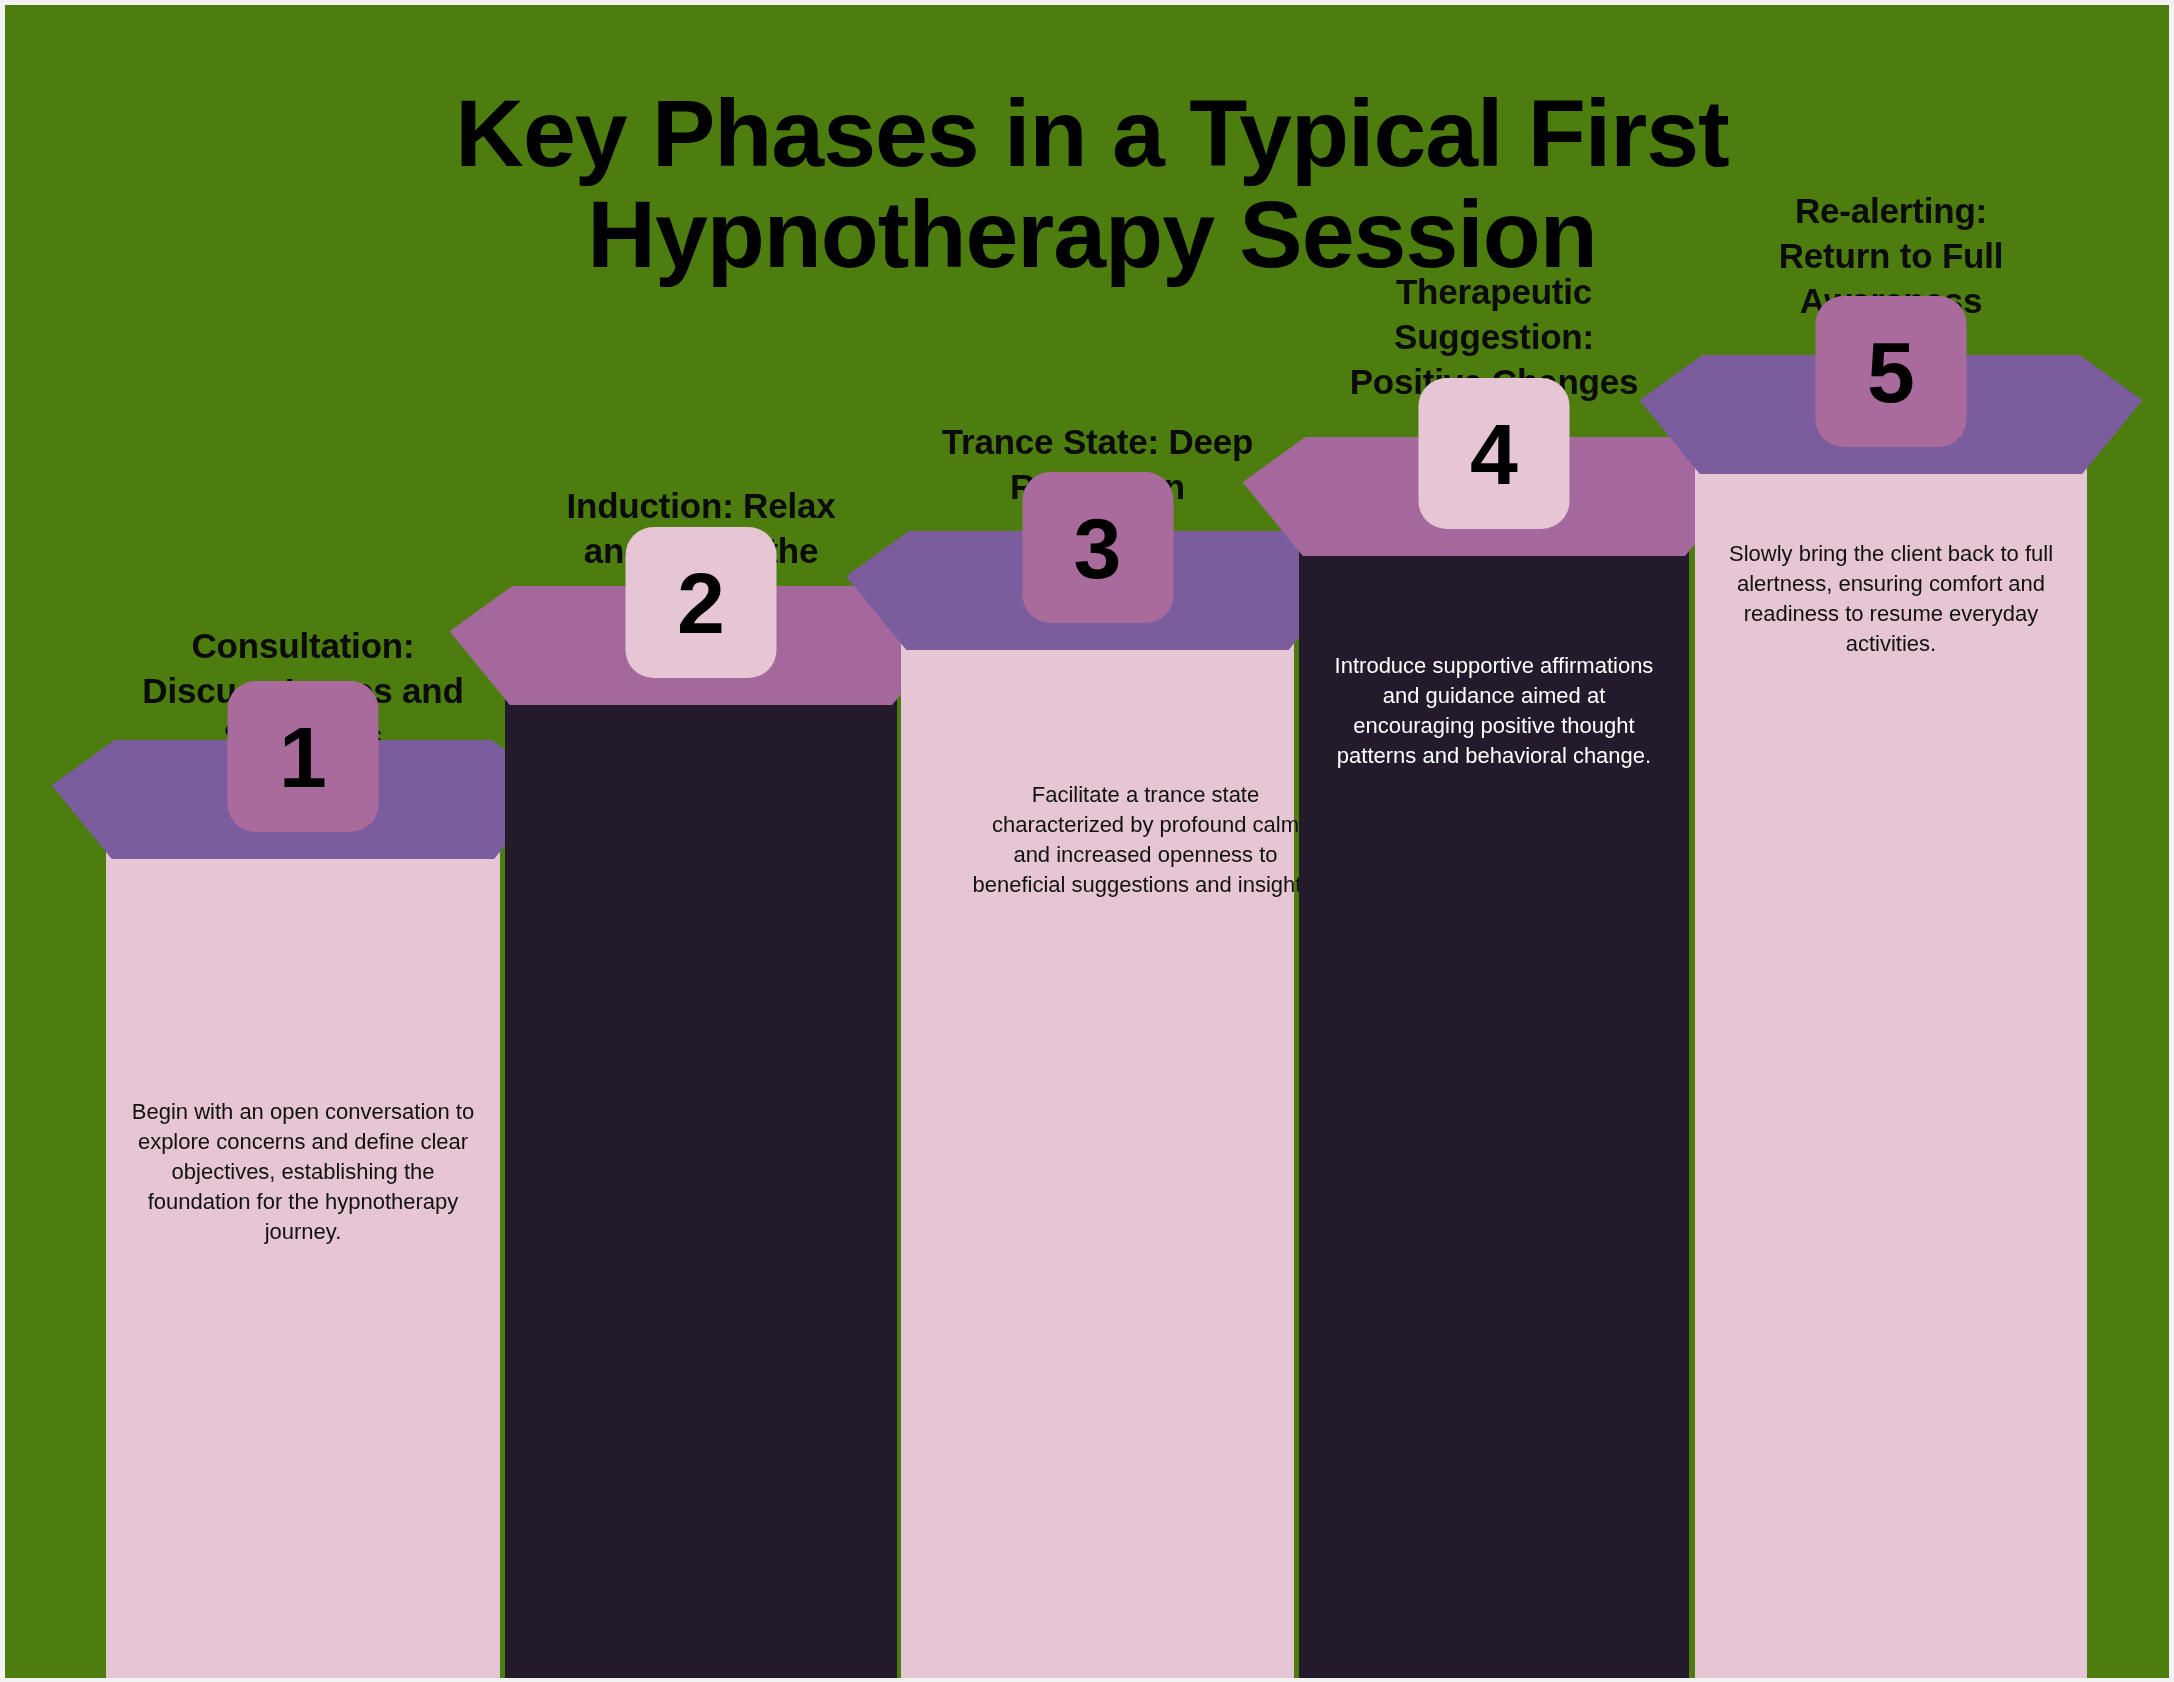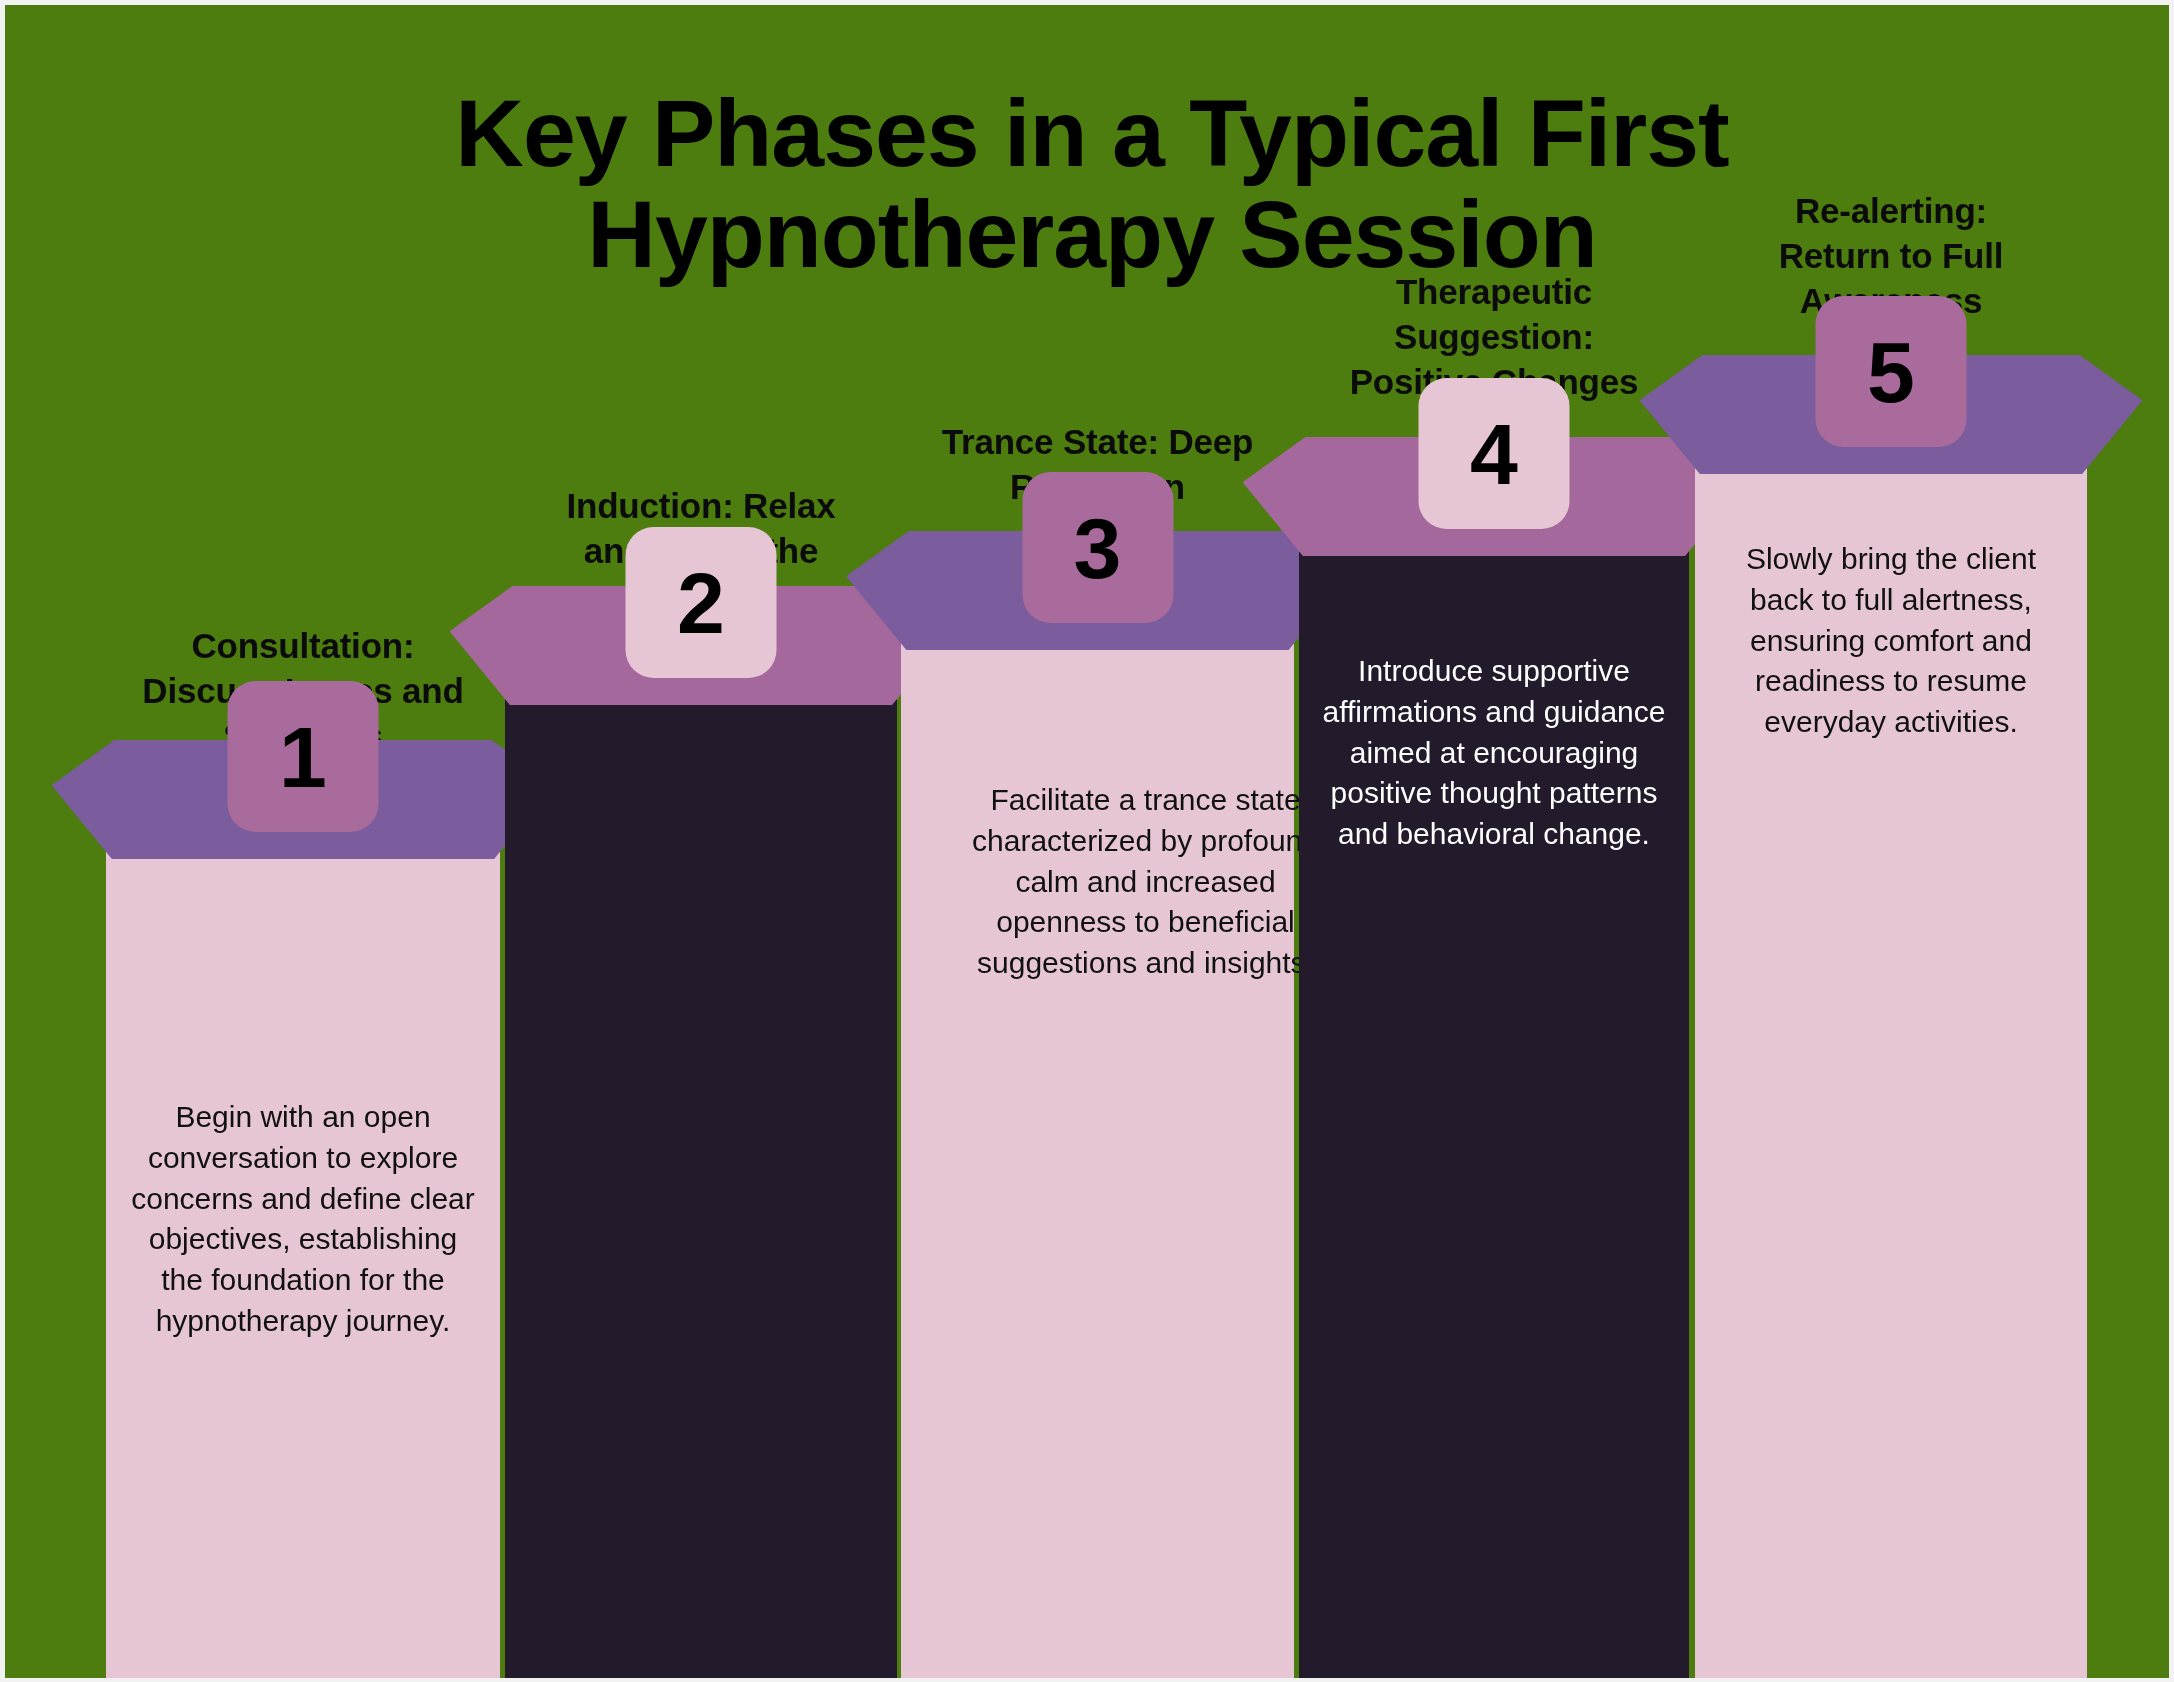--- a/index.html
+++ b/index.html
@@ -71,21 +71,21 @@
     left: 0;
     top: 0;
     width: 100%;
     height: 100%;
   }
   .pillar-text {
     position: absolute;
     left: 0;
     width: 100%;
     text-align: center;
-    font-size: 30px;
+    font-size: 22px;
     line-height: 1.36;
     padding: 0 22px;
     box-sizing: border-box;
   }
   
   .hex-cap {
     position: absolute;
     left: 50%;
     transform: translateX(-50%);
     clip-path: polygon(0% 38%, 12.5% 0%, 87.5% 0%, 100% 38%, 88% 100%, 12% 100%);

